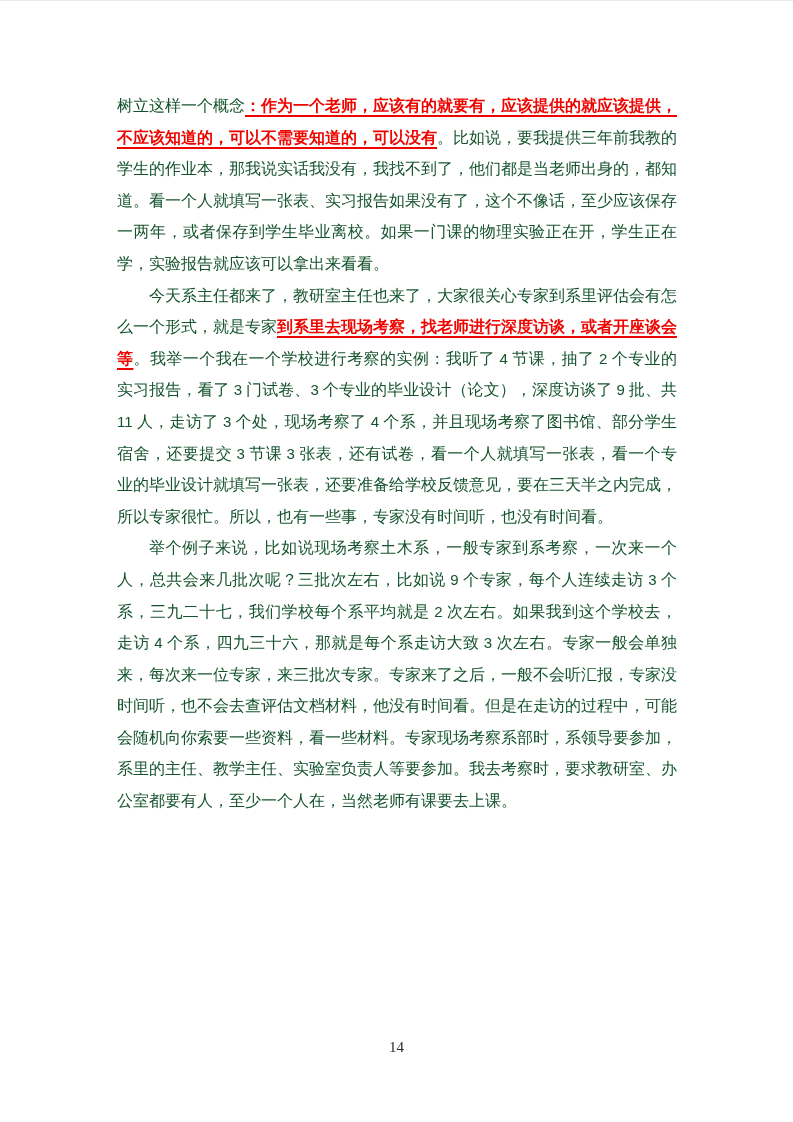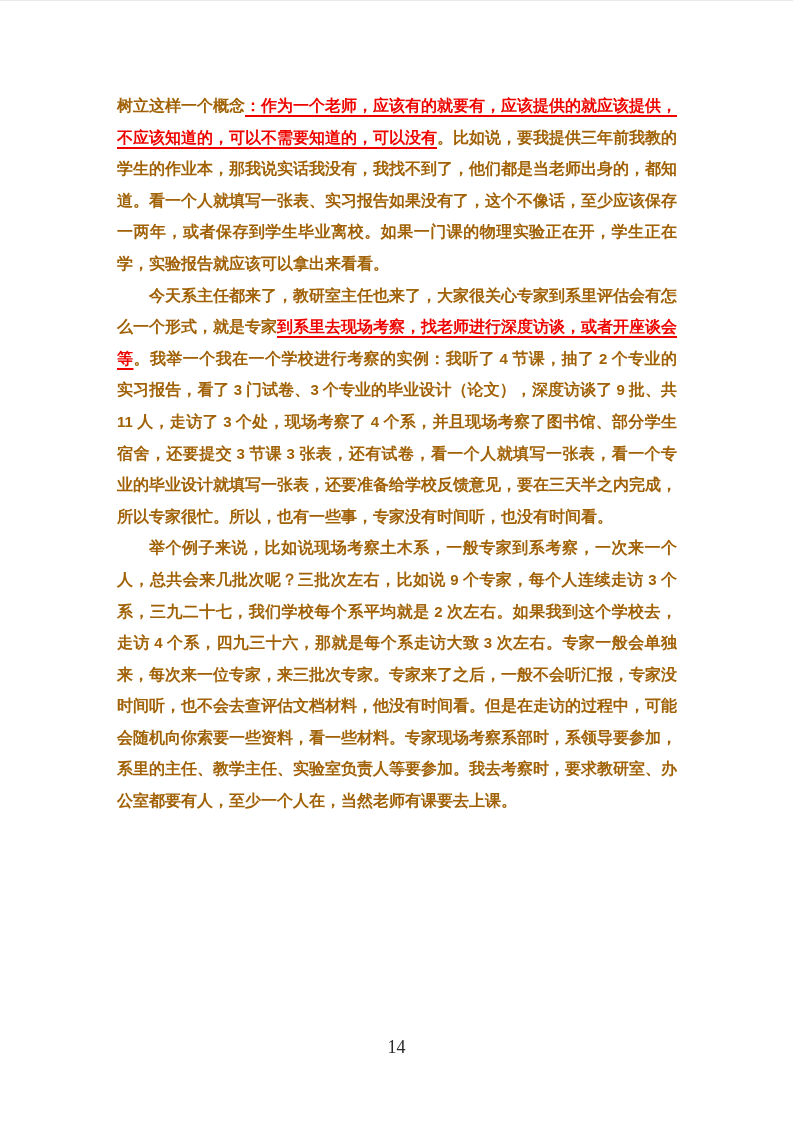--- a/index.html
+++ b/index.html
@@ -29,42 +29,42 @@
     letter-spacing: 0;
   }
   p.para {
     margin: 0;
     padding: 0;
   }
   p.para.indent {
     text-indent: 2em;
   }
   .run-normal {
-    color: #a16207;
-    font-weight: bold;
+    color: #14532d;
+    font-weight: normal;
   }
   .run-red-bold-underline {
     color: #ee0500;
     font-weight: bold;
     text-decoration: underline;
     text-decoration-color: #ee0500;
     text-decoration-thickness: 1.5px;
     text-underline-offset: 4px;
   }
   .num {
     font-family: "Liberation Sans", "DejaVu Sans", sans-serif;
     font-size: 15px;
   }
   .page-footer {
     position: absolute;
     top: 1036px;
     left: 0;
     width: 100%;
     text-align: center;
-    font-size: 18px;
+    font-size: 15px;
     line-height: 20px;
     color: #2a2a2a;
   }
 </style>
 </head>
 <body>
 
 <div class="page">
   <div class="doc-body">
 

